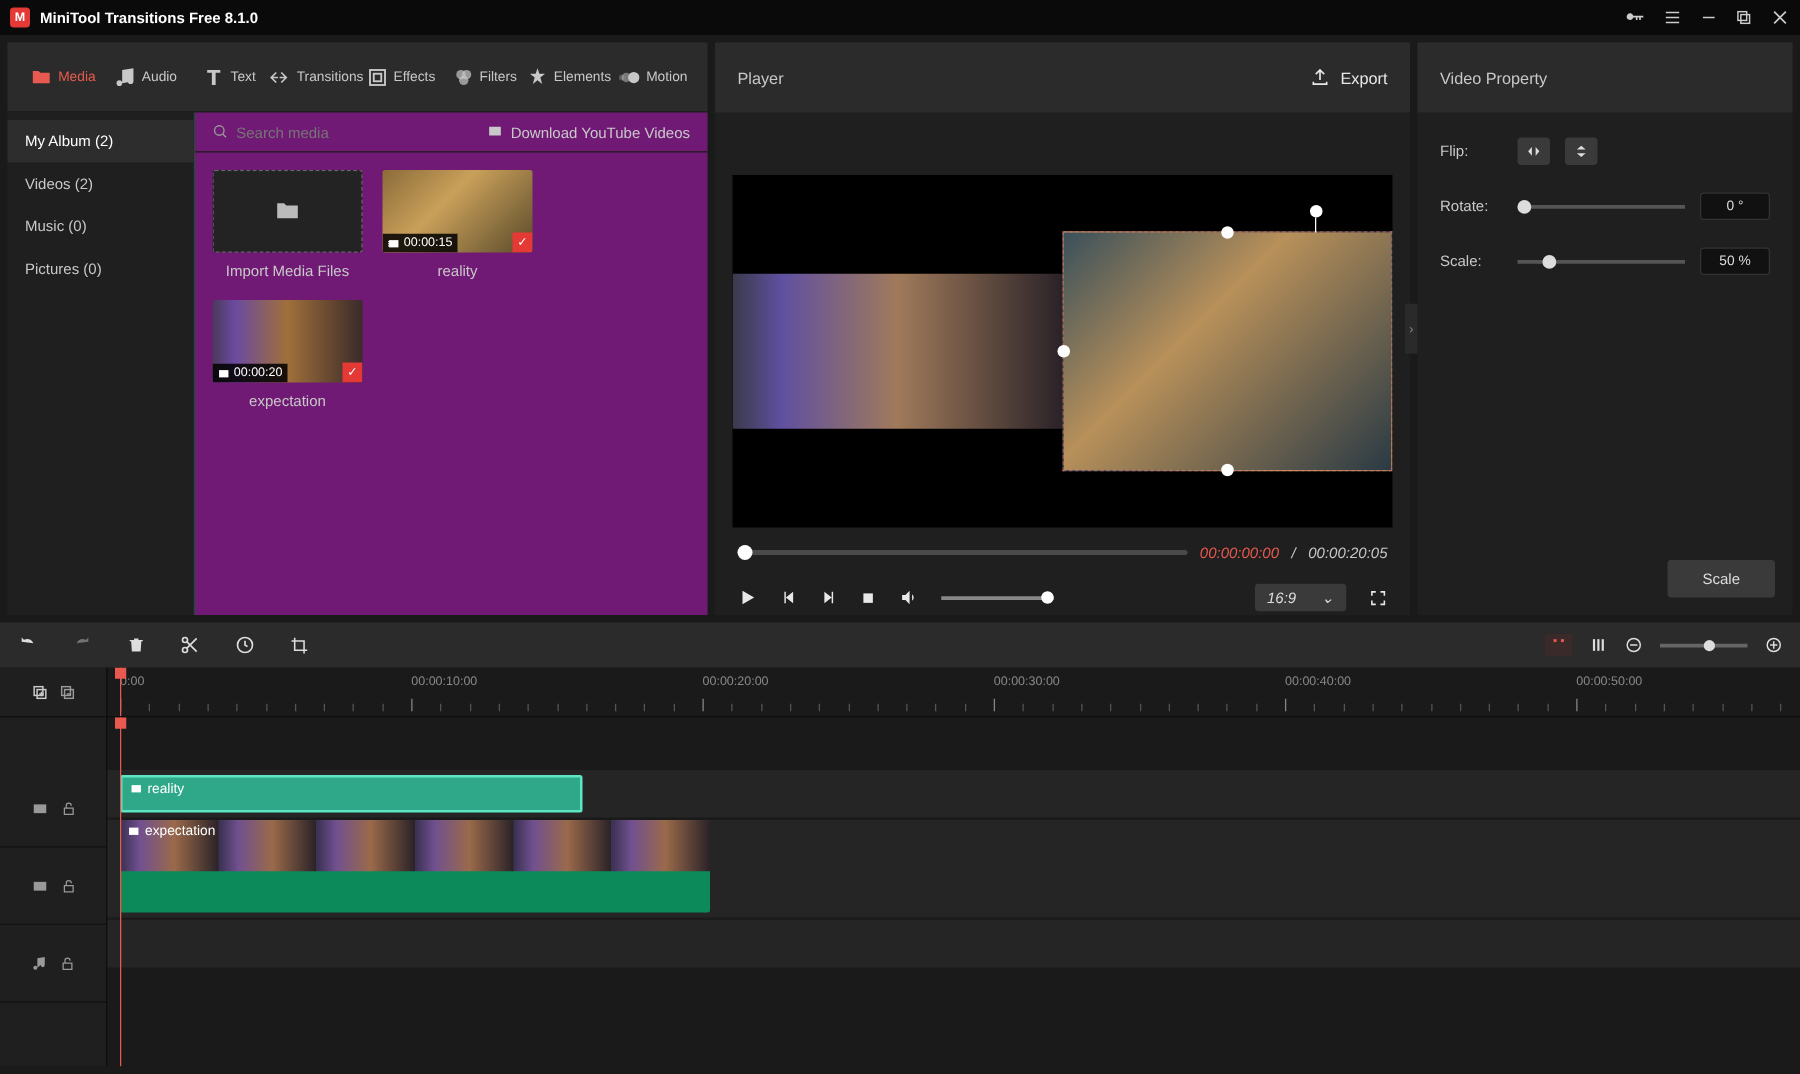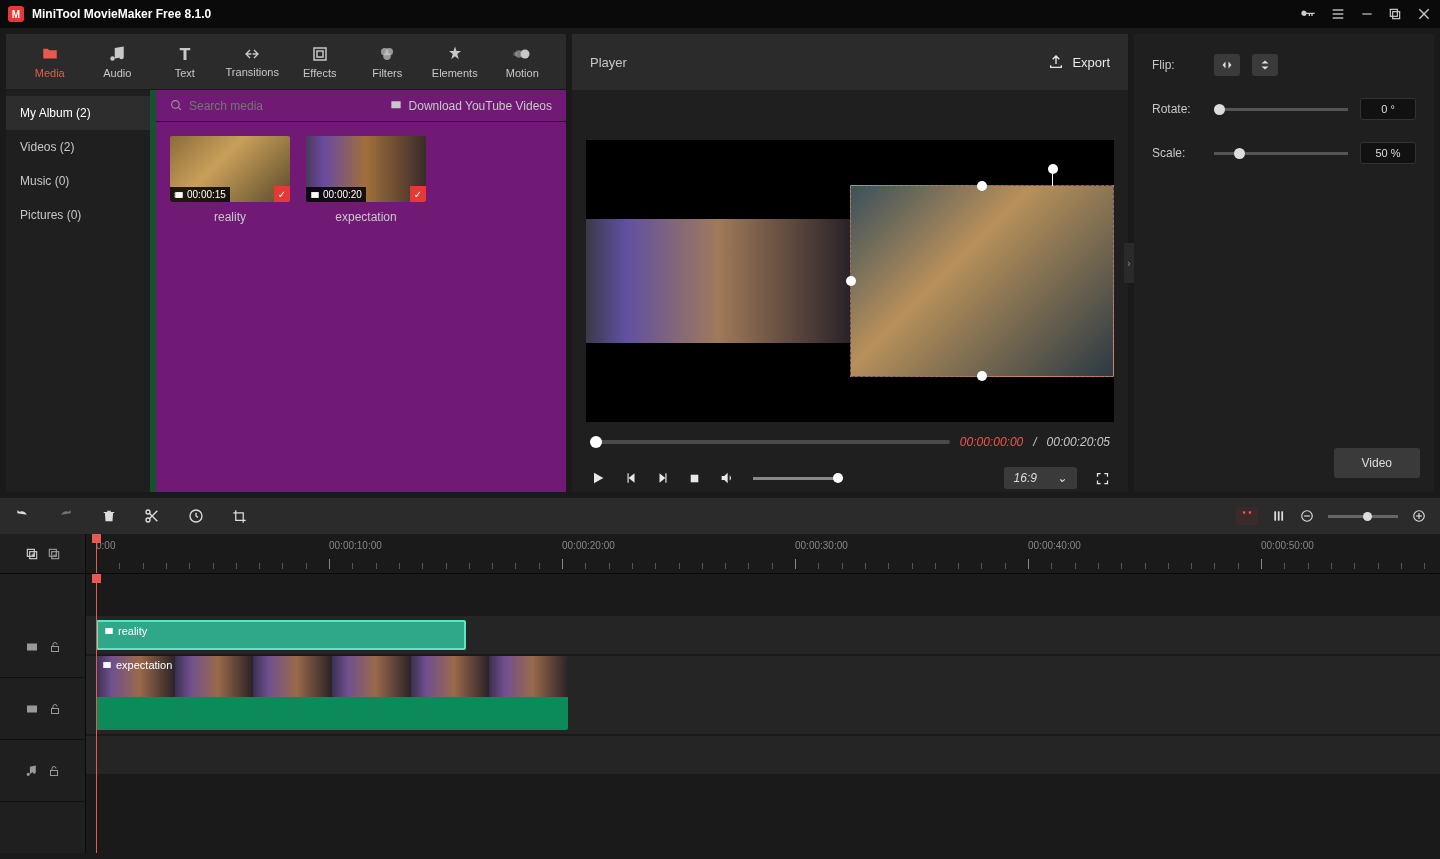--- a/index.html
+++ b/index.html
@@ -13,27 +13,27 @@
 .titlebar-right { display: flex; align-items: center; gap: 14px; }
 .titlebar-right .ticon { color: #ccc; cursor: pointer; font-size: 14px; }
 .key-icon { color: #f9b208; }
 
 
 .top-section { display: flex; height: 470px; padding: 6px; gap: 6px; }
 
 
 .left-panel { width: 560px; display: flex; flex-direction: column; background: #1f1f1f; }
 .tabs-row { height: 56px; background: #2b2b2b; display: flex; align-items: center; padding: 0 10px; border-bottom: 1px solid #1a1a1a; }
-.tab-item { display: flex; flex-direction: column; align-items: center; justify-content: center; width: 70px; height: 56px; color: #c8c8c8; cursor: pointer; gap: 4px; }
+.tab-item { display: flex; flex-direction: row; align-items: center; justify-content: center; width: 70px; height: 56px; color: #c8c8c8; cursor: pointer; gap: 4px; }
 .tab-item.active { color: #e85a4f; }
 .tab-icon { font-size: 18px; }
 .tab-label { font-size: 11px; }
 
 .lib-row { display: flex; height: 402px; }
-.lib-sidebar { width: 150px; background: #1f1f1f; padding: 6px 0; border-right: 6px solid #14532d; }
+.lib-sidebar { width: 150px; background: #1f1f1f; padding: 6px 0; border-right: 1px solid #14532d; }
 .lib-item { padding: 10px 14px; color: #c8c8c8; cursor: pointer; font-size: 12px; }
 .lib-item.active { background: #2d2d2d; color: #fff; }
 
 .lib-main { flex: 1; display: flex; flex-direction: column; background: #701a75; }
 .lib-header { height: 32px; display: flex; align-items: center; padding: 0 14px; gap: 12px; justify-content: space-between; border-bottom: 1px solid #1a1a1a; }
 .search-wrap { display: flex; align-items: center; gap: 6px; color: #999; flex: 1; }
 .search-input { background: transparent; border: none; color: #ccc; font-size: 12px; outline: none; width: 180px; }
 .dl-link { color: #c8c8c8; font-size: 12px; display: flex; align-items: center; gap: 6px; cursor: pointer; }
 
 .media-grid { padding: 14px; display: flex; flex-wrap: wrap; gap: 16px; align-content: flex-start; }
@@ -128,21 +128,21 @@
 .clip-exp .frame { flex:1; background:linear-gradient(90deg,#3a3050,#705090 20%,#9a6a4a 55%,#2a2228);}
 
 svg { display:block; }
 </style>
 </head>
 <body>
 
 <div class="titlebar">
   <div class="titlebar-left">
     <div class="app-logo">M</div>
-    <div class="titlebar-title">MiniTool MovieMaker Free 8.1.0</div>
+    <div class="titlebar-title">MiniTool Transitions Free 8.1.0</div>
   </div>
   <div class="titlebar-right">
     <span class="ticon key-icon">
       <svg width="16" height="16" viewBox="0 0 24 24" fill="currentColor">
           <path d="M7 14a3 3 0 110-6 3 3 0 010 6zm2.9-4H22v2h-3v3h-2v-3h-2v3h-2v-3H9.9A4 4 0 117 7a4 4 0 012.9 3z"></path>
         </svg>
     </span>
     <span class="ticon">
       <svg width="16" height="16" viewBox="0 0 24 24" fill="none" stroke="currentColor" stroke-width="2">
           <line x1="4" y1="6" x2="20" y2="6"></line>
@@ -264,20 +264,30 @@
           </div>
           <div class="dl-link">
             <svg width="14" height="14" viewBox="0 0 24 24" fill="currentColor">
                 <path d="M4 4h16v12H4z M10 8l5 2-5 2z" fill="#c8c8c8"></path>
               </svg>
             <span>Download YouTube Videos</span>
           </div>
         </div>
         <div class="media-grid">
           <div class="media-tile">
+            <div class="thumb import">
+                <span class="folder">
+              <svg width="26" height="22" viewBox="0 0 24 24" fill="#bbb">
+                    <path d="M3 5h6l2 2h10v11H3z"></path>
+                  </svg>
+            </span>
+              </div>
+            <div class="media-name">Import Media Files</div>
+          </div>
+          <div class="media-tile">
             <div class="thumb toast-thumb">
               <div class="duration">
                   <svg width="10" height="10" viewBox="0 0 24 24" fill="#fff">
                     <rect x="3" y="5" width="18" height="14"></rect>
                     <rect x="1" y="7" width="2" height="2"></rect>
                     <rect x="1" y="11" width="2" height="2"></rect>
                     <rect x="1" y="15" width="2" height="2"></rect>
                   </svg>
                   <span>00:00:15</span>
                 </div>
@@ -370,20 +380,21 @@
                 <path d="M4 9V4h5M20 9V4h-5M4 15v5h5M20 15v5h-5"></path>
               </svg>
             </span>
         </div>
       </div>
     </div>
   </div>
 
   <div class="prop-panel">
     <div class="collapse-handle">›</div>
+    <div class="prop-header">Video Property</div>
     <div class="prop-body">
       <div class="prop-row">
         <div class="prop-label">Flip:</div>
         <div class="flip-btn">
             <svg width="14" height="12" viewBox="0 0 24 24" fill="currentColor">
               <path d="M9 5L3 12l6 7zM15 5l6 7-6 7z"></path>
             </svg>
           </div>
         <div class="flip-btn">
             <svg width="14" height="12" viewBox="0 0 24 24" fill="currentColor">
@@ -399,21 +410,21 @@
         <div class="value-box">0 °</div>
       </div>
       <div class="prop-row">
         <div class="prop-label">Scale:</div>
         <div class="slider-track">
             <div class="slider-knob" style="left:15%"></div>
           </div>
         <div class="value-box">50 %</div>
       </div>
     </div>
-    <div class="reset-btn">Video</div>
+    <div class="reset-btn">Scale</div>
   </div>
 </div>
 
 <div class="timeline">
   <div class="tl-toolbar">
     <div class="tl-tools-left">
       <span class="tlbtn">
           <svg width="16" height="16" viewBox="0 0 24 24" fill="currentColor">
             <path d="M10 8H5V3M5 8c4-5 12-4 14 2"></path>
           </svg>

